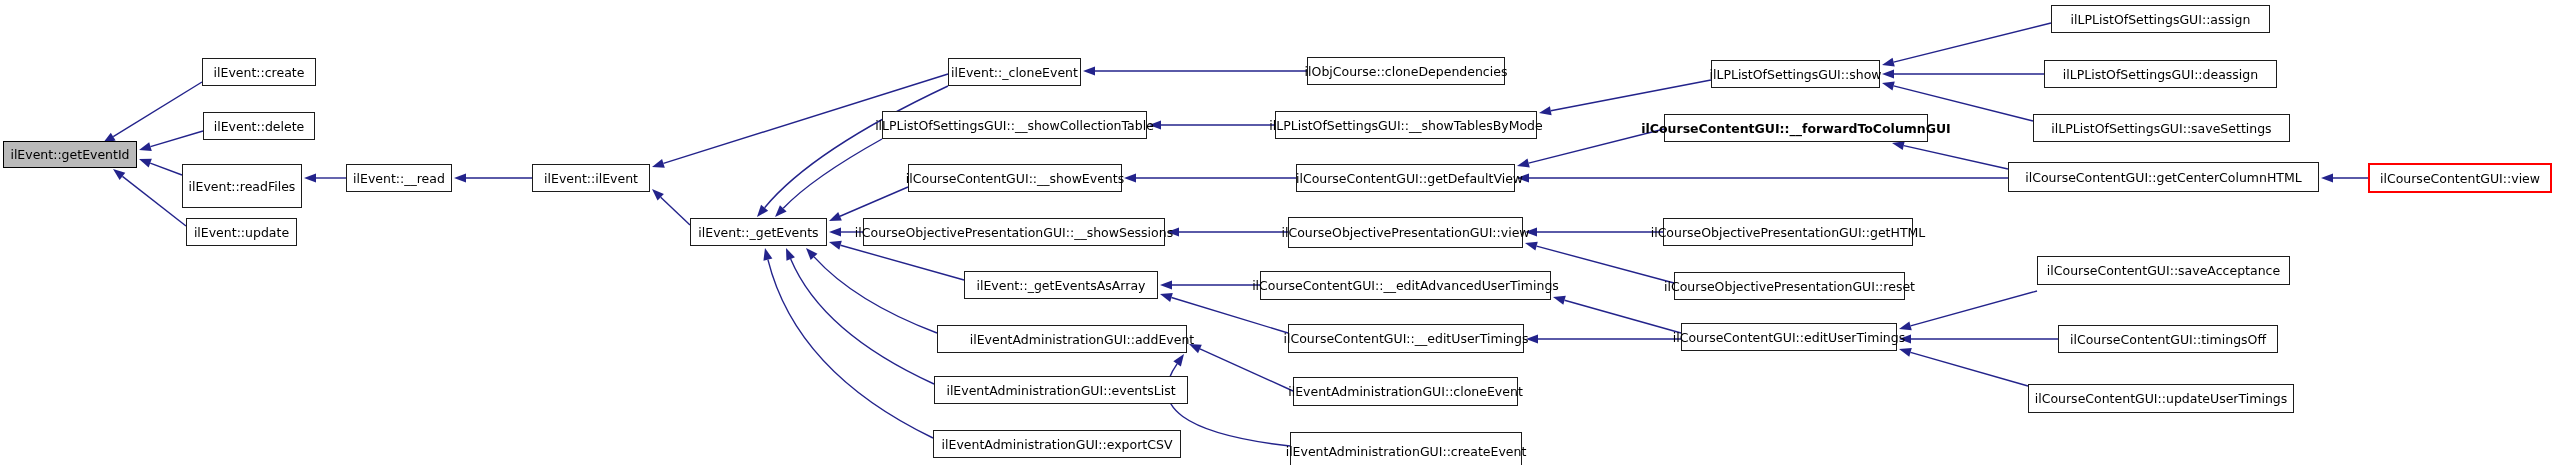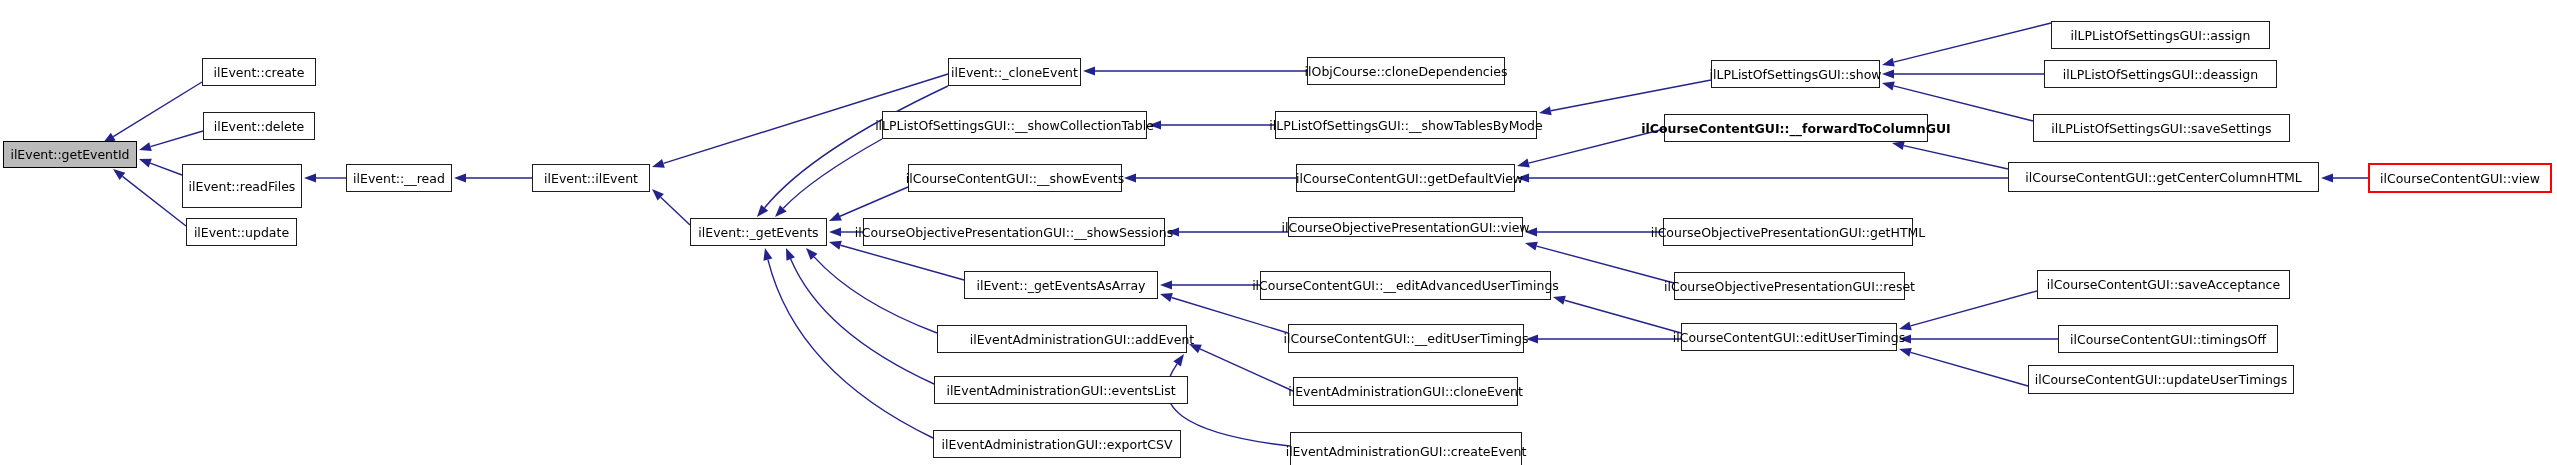--- a/index.html
+++ b/index.html
@@ -110,32 +110,32 @@
       <div class="node" style="left: 882px; top: 111px; width: 265px; height: 28px;">ilLPListOfSettingsGUI::__showCollectionTable</div>
       <div class="node" style="left: 908px; top: 164px; width: 214px; height: 28px;">ilCourseContentGUI::__showEvents</div>
       <div class="node" style="left: 863px; top: 218px; width: 302px; height: 28px;">ilCourseObjectivePresentationGUI::__showSessions</div>
       <div class="node" style="left: 964px; top: 271px; width: 194px; height: 28px;">ilEvent::_getEventsAsArray</div>
       <div class="node" style="left: 937px; top: 325px; width: 250px; height: 28px; padding-left: 40px;">ilEventAdministrationGUI::addEvent</div>
       <div class="node" style="left: 934px; top: 376px; width: 254px; height: 28px;">ilEventAdministrationGUI::eventsList</div>
       <div class="node" style="left: 933px; top: 430px; width: 248px; height: 28px;">ilEventAdministrationGUI::exportCSV</div>
       <div class="node" style="left: 1307px; top: 57px; width: 198px; height: 28px; text-align: center;">ilObjCourse::cloneDependencies</div>
       <div class="node" style="left: 1275px; top: 111px; width: 262px; height: 28px;">ilLPListOfSettingsGUI::__showTablesByMode</div>
       <div class="node" style="left: 1296px; top: 164px; width: 219px; height: 28px; padding-left: 8px;">ilCourseContentGUI::getDefaultView</div>
-      <div class="node" style="left: 1288px; top: 217px; width: 235px; height: 20px;">ilCourseObjectivePresentationGUI::view</div>
+      <div class="node" style="left: 1288px; top: 217px; width: 235px; height: 31px;">ilCourseObjectivePresentationGUI::view</div>
       <div class="node" style="left: 1260px; top: 271px; width: 291px; height: 29px;">ilCourseContentGUI::__editAdvancedUserTimings</div>
       <div class="node" style="left: 1288px; top: 324px; width: 236px; height: 29px;">ilCourseContentGUI::__editUserTimings</div>
       <div class="node" style="left: 1293px; top: 377px; width: 225px; height: 29px;">ilEventAdministrationGUI::cloneEvent</div>
       <div class="node" style="left: 1290px; top: 432px; width: 232px; height: 39px;">ilEventAdministrationGUI::createEvent</div>
       <div class="node" style="left: 1711px; top: 60px; width: 169px; height: 28px;">ilLPListOfSettingsGUI::show</div>
       <div class="node" style="left: 1664px; top: 114px; width: 264px; height: 28px; font-weight: bold;">ilCourseContentGUI::__forwardToColumnGUI</div>
       <div class="node" style="left: 1663px; top: 218px; width: 250px; height: 28px;">ilCourseObjectivePresentationGUI::getHTML</div>
       <div class="node" style="left: 1674px; top: 272px; width: 231px; height: 28px;">ilCourseObjectivePresentationGUI::reset</div>
       <div class="node" style="left: 1681px; top: 323px; width: 216px; height: 28px;">ilCourseContentGUI::editUserTimings</div>
-      <div class="node" style="left: 2051px; top: 5px; width: 219px; height: 28px; margin-top: 16px;">ilLPListOfSettingsGUI::assign</div>
+      <div class="node" style="left: 2051px; top: 5px; width: 219px; height: 28px;">ilLPListOfSettingsGUI::assign</div>
       <div class="node" style="left: 2044px; top: 60px; width: 233px; height: 28px;">ilLPListOfSettingsGUI::deassign</div>
       <div class="node" style="left: 2033px; top: 114px; width: 257px; height: 28px;">ilLPListOfSettingsGUI::saveSettings</div>
       <div class="node" style="left: 2008px; top: 162px; width: 311px; height: 30px;">ilCourseContentGUI::getCenterColumnHTML</div>
-      <div class="node" style="left: 2037px; top: 270px; width: 253px; height: 29px;">ilCourseContentGUI::saveAcceptance</div>
+      <div class="node" style="left: 2037px; top: 256px; width: 253px; height: 29px;">ilCourseContentGUI::saveAcceptance</div>
       <div class="node" style="left: 2058px; top: 325px; width: 220px; height: 28px;">ilCourseContentGUI::timingsOff</div>
-      <div class="node" style="left: 2028px; top: 365px; width: 266px; height: 29px;">ilCourseContentGUI::updateUserTimings</div>
+      <div class="node" style="left: 2028px; top: 384px; width: 266px; height: 29px;">ilCourseContentGUI::updateUserTimings</div>
       <div class="node highlight" style="left: 2368px; top: 163px; width: 184px; height: 30px;">ilCourseContentGUI::view</div>
     </div>
 </div>
 
 </body></html>

